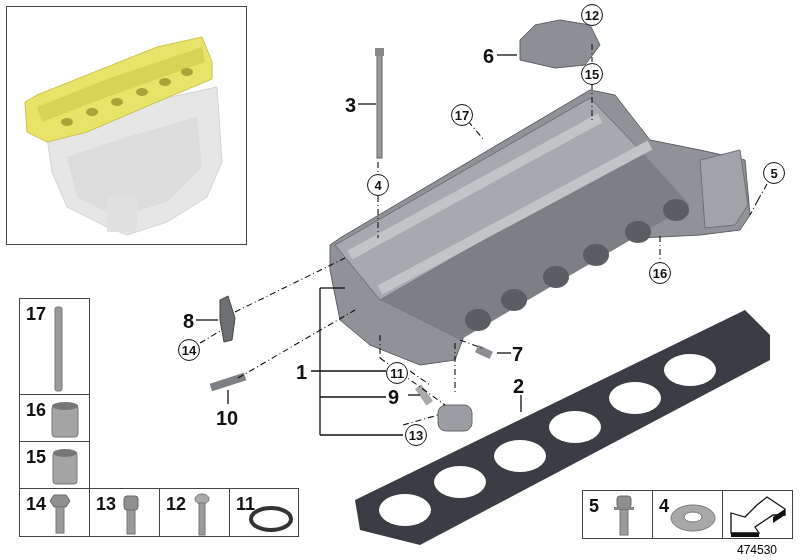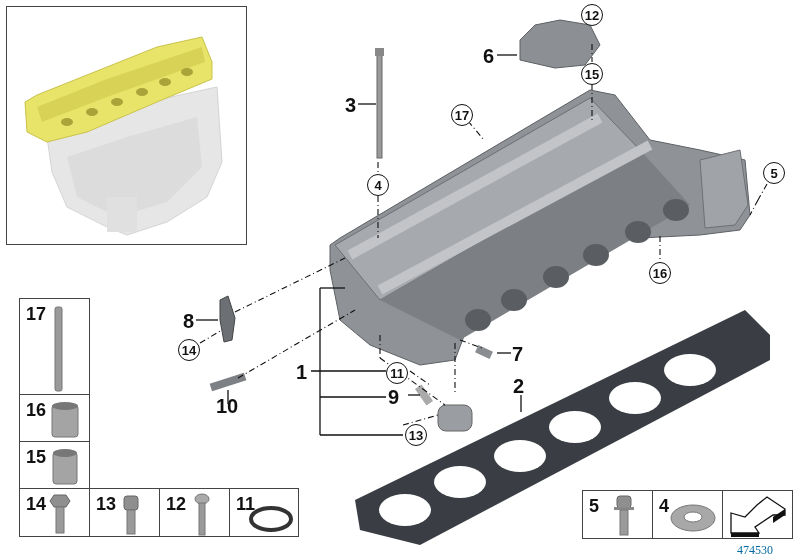--- a/index.html
+++ b/index.html
@@ -3,21 +3,21 @@
 <meta charset="utf-8">
 <style>
   html, body { margin:0; padding:0; background:#ffffff; }
   body { width:800px; height:560px; position:relative; overflow:hidden; font-family:"Liberation Sans", sans-serif; }
   .box { position:absolute; border:1px solid #444; background:#fff; box-sizing:border-box; }
   .lbl { position:absolute; font-weight:bold; font-size:20px; color:#111; line-height:1; font-family:"Liberation Sans", sans-serif; }
   .circ { position:absolute; width:22px; height:22px; border:1.6px solid #111; border-radius:50%; box-sizing:border-box; background:#fff;
           font-size:13px; font-weight:bold; color:#111; display:flex; align-items:center; justify-content:center; font-family:"Liberation Sans", sans-serif; }
   .cell-num { position:absolute; left:6px; top:5px; font-weight:bold; font-size:18px; color:#111; font-family:"Liberation Sans", sans-serif; }
   svg { position:absolute; left:0; top:0; }
-  .catno { position:absolute; font-size:12px; color:#0369a1; font-family:Liberation Serif, serif; }
+  .catno { position:absolute; font-size:12px; color:#000000; font-family:Liberation Sans, sans-serif; }
 </style>
 </head>
 <body>
 
 <div class="box" style="left:6px;top:6px;width:241px;height:239px;">
   <svg width="241" height="239">
 
     <polygon points="40,130 95,105 210,80 215,155 200,190 160,215 120,228 100,220 60,200 45,165" fill="#e6e6e6" stroke="#d4d4d4"></polygon>
     <polygon points="60,150 120,130 190,110 195,160 160,195 110,210 70,190" fill="#dcdcdc"></polygon>
     <rect x="100" y="190" width="30" height="35" fill="#e0e0e0"></rect>
@@ -119,21 +119,21 @@
   </g>
 </svg>
 
 <div class="lbl" style="left:296px;top:362px;">1</div>
 <div class="lbl" style="left:513px;top:376px;">2</div>
 <div class="lbl" style="left:345px;top:95px;">3</div>
 <div class="lbl" style="left:483px;top:46px;">6</div>
 <div class="lbl" style="left:512px;top:344px;">7</div>
 <div class="lbl" style="left:183px;top:311px;">8</div>
 <div class="lbl" style="left:388px;top:387px;">9</div>
-<div class="lbl" style="left:216px;top:396px;">10</div>
+<div class="lbl" style="left:216px;top:408px;">10</div>
 
 <div class="circ" style="left:367px;top:174px;">4</div>
 <div class="circ" style="left:763px;top:162px;">5</div>
 <div class="circ" style="left:386px;top:362px;">11</div>
 <div class="circ" style="left:581px;top:4px;">12</div>
 <div class="circ" style="left:405px;top:424px;">13</div>
 <div class="circ" style="left:178px;top:339px;">14</div>
 <div class="circ" style="left:581px;top:63px;">15</div>
 <div class="circ" style="left:649px;top:262px;">16</div>
 <div class="circ" style="left:451px;top:104px;">17</div>

